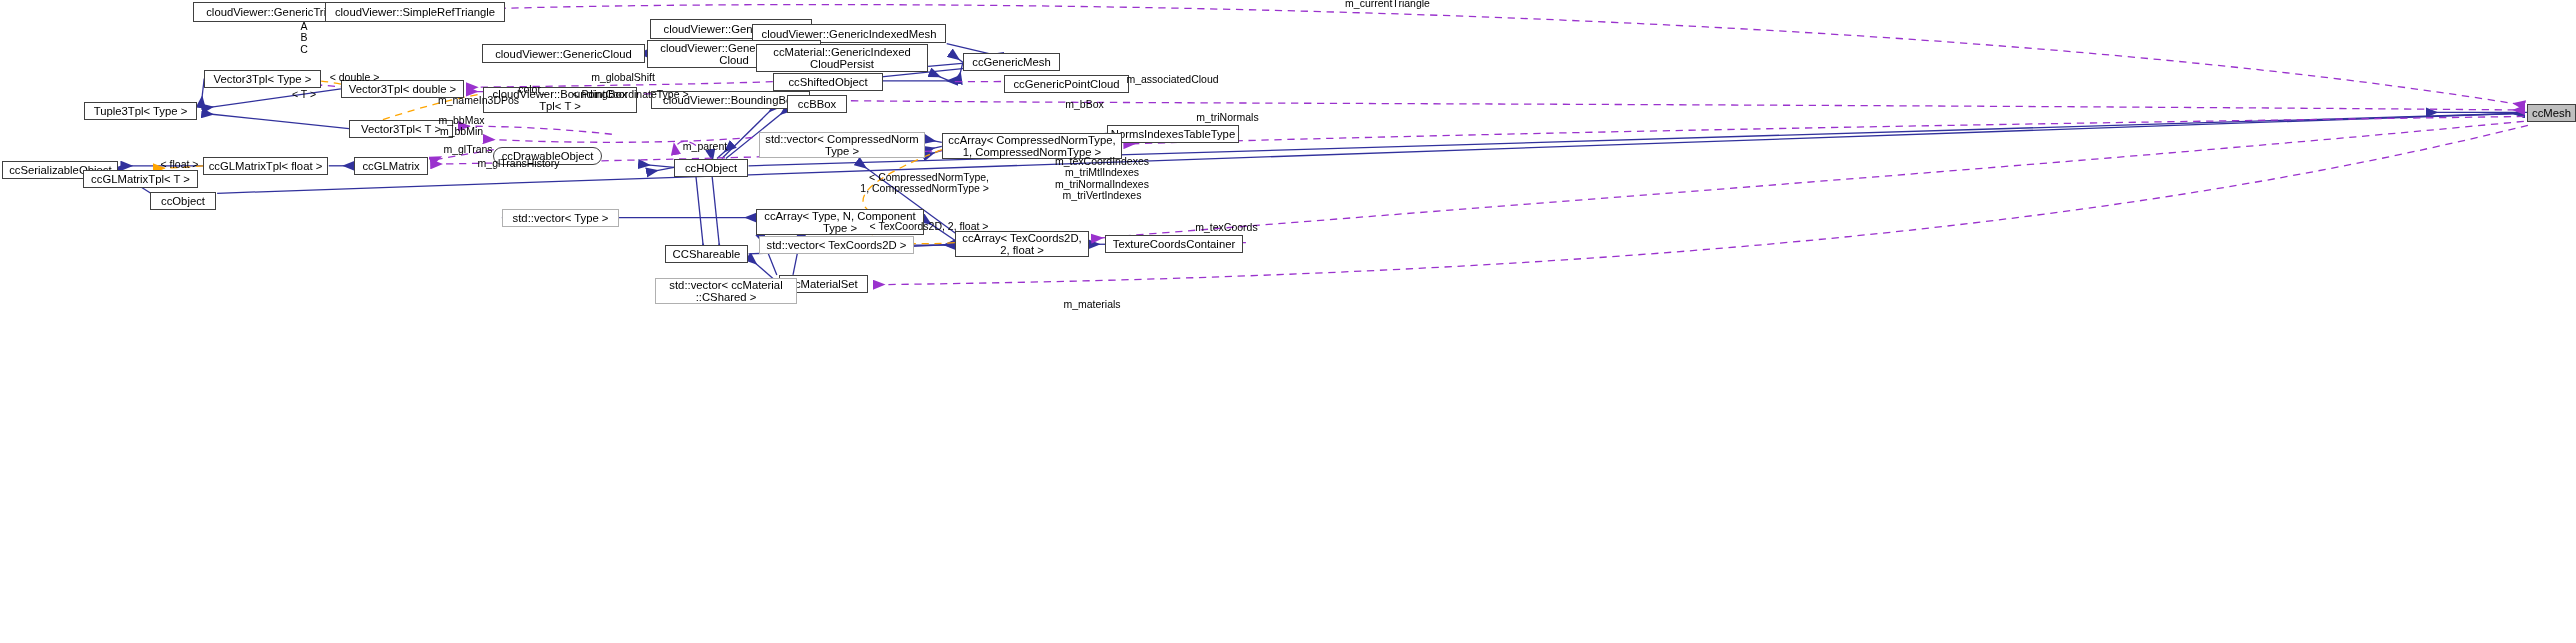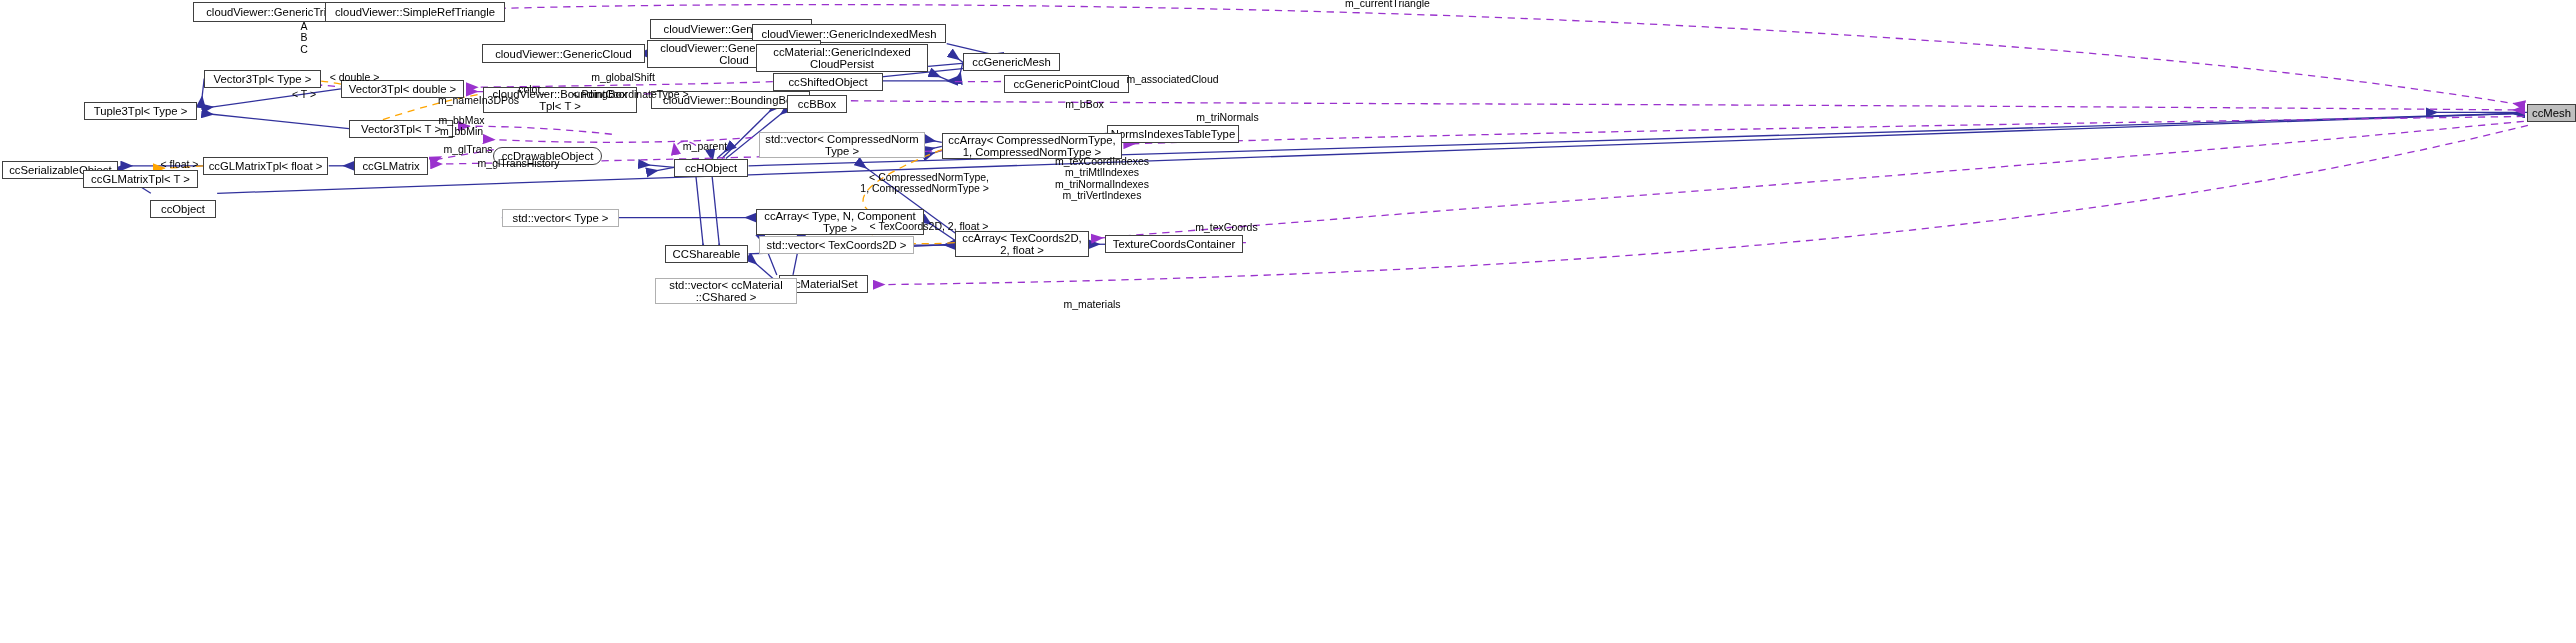--- a/index.html
+++ b/index.html
@@ -178,21 +178,21 @@
       <div class="node" style="left: 493px; top: 147px; width: 109px; height: 18px; border-radius: 9px;">ccDrawableObject</div>
       <div class="node thin" style="left: 759px; top: 132px; width: 166px; height: 26px;">std::vector&lt; CompressedNorm
 Type &gt;</div>
       <div class="node" style="left: 942px; top: 133px; width: 180px; height: 26px;">ccArray&lt; CompressedNormType,
 1, CompressedNormType &gt;</div>
       <div class="node" style="left: 2.4px; top: 161px; width: 116px; height: 18px;">ccSerializableObject</div>
       <div class="node" style="left: 83px; top: 161px; width: 115px; height: 18px; margin-top: 9px;">ccGLMatrixTpl&lt; T &gt;</div>
       <div class="node" style="left: 203px; top: 157px; width: 125px; height: 18px;">ccGLMatrixTpl&lt; float &gt;</div>
       <div class="node" style="left: 354px; top: 157px; width: 74px; height: 18px;">ccGLMatrix</div>
       <div class="node" style="left: 674px; top: 159px; width: 74px; height: 18px;">ccHObject</div>
-      <div class="node" style="left: 150px; top: 200px; width: 66px; height: 18px;">ccObject</div>
+      <div class="node" style="left: 150px; top: 192px; width: 66px; height: 18px;">ccObject</div>
       <div class="node thin" style="left: 502px; top: 209px; width: 117px; height: 18px; text-align: center;">std::vector&lt; Type &gt;</div>
       <div class="node" style="left: 756px; top: 209px; width: 168px; height: 26px;">ccArray&lt; Type, N, Component
 Type &gt;</div>
       <div class="node" style="left: 955px; top: 231px; width: 134px; height: 26px;">ccArray&lt; TexCoords2D,
 2, float &gt;</div>
       <div class="node" style="left: 1105px; top: 235px; width: 138px; height: 18px;">TextureCoordsContainer</div>
       <div class="node thin" style="left: 759px; top: 236px; width: 155px; height: 18px;">std::vector&lt; TexCoords2D &gt;</div>
       <div class="node" style="left: 665px; top: 245px; width: 83px; height: 18px;">CCShareable</div>
       <div class="node" style="left: 779px; top: 275px; width: 89px; height: 18px;">ccMaterialSet</div>
       <div class="node thin" style="left: 655px; top: 278px; width: 142px; height: 26px;">std::vector&lt; ccMaterial

